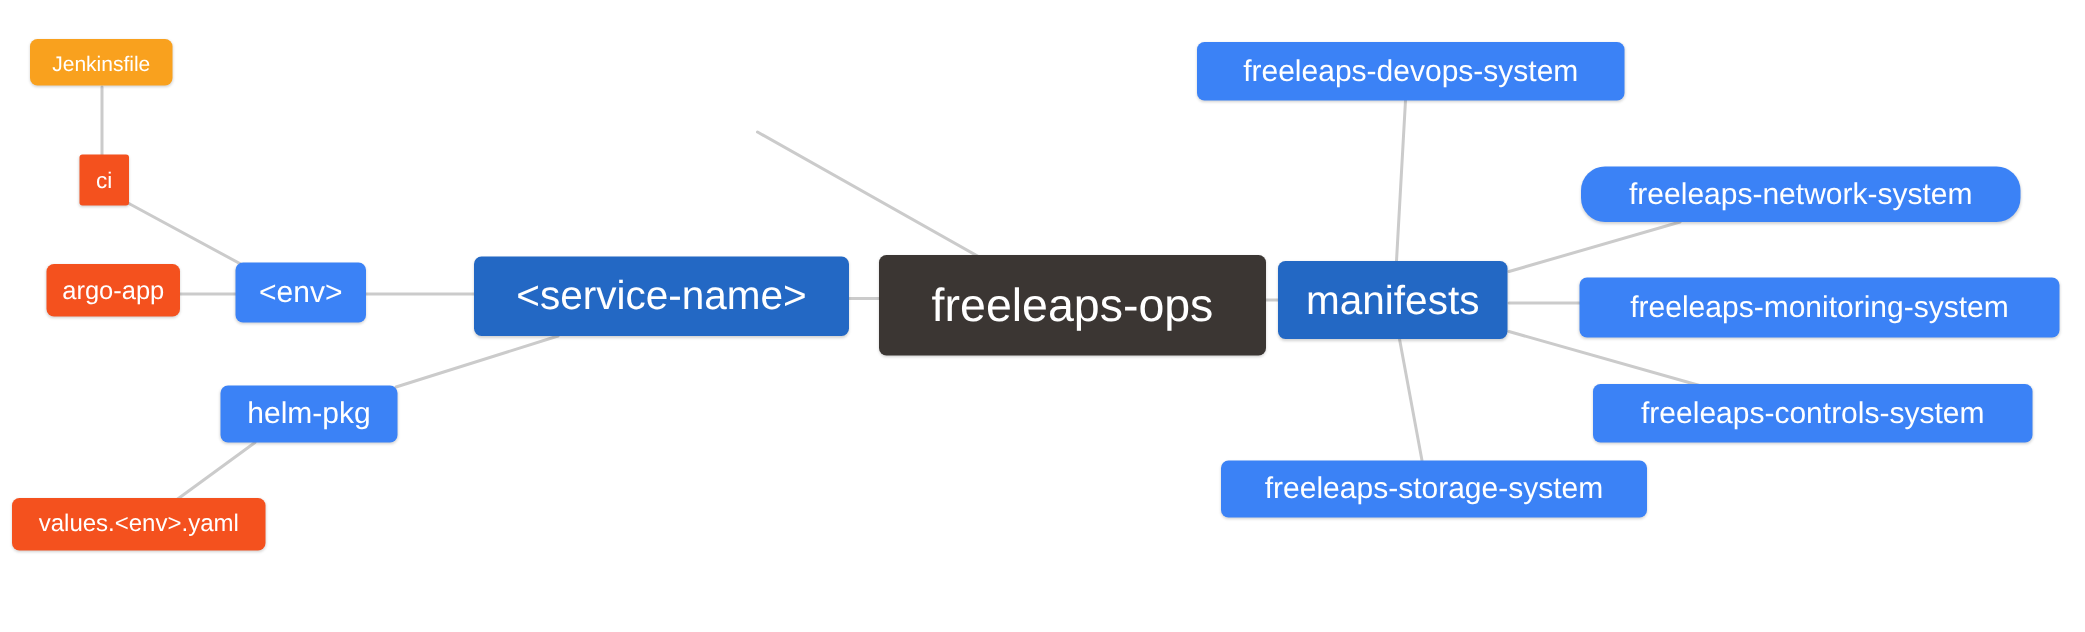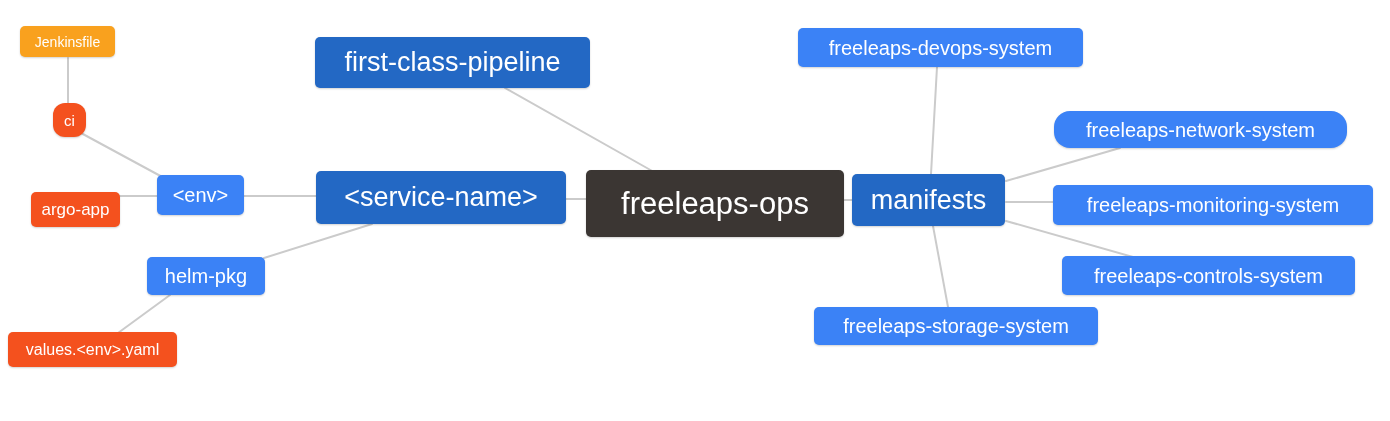--- a/index.html
+++ b/index.html
@@ -22,22 +22,22 @@
     cursor:default;
     line-height:1;
   }
   .c-orange{background:#F9A11E;}
   .c-red{background:#F4511E;}
   .c-green{background:#3b82f6;}
   .c-blue{background:#2368C4;}
   .c-dark{background:#3B3633;}
 
   .n-jenkinsfile {left:20px;  top:26px;  width:95px;  height:31px; font-size:14px;}
-  .n-ci          {left:53px;  top:103px; width:33px;  height:34px; font-size:15px; border-radius:12px;}
-  .n-argo        {left:31px;  top:192px; width:89px;  height:35px; font-size:17px;}
+  .n-ci          {left:53px;  top:103px; width:33px;  height:34px; font-size:15px; border-radius:2px;}
+  .n-argo        {left:31px;  top:176px; width:89px;  height:35px; font-size:17px;}
   .n-env         {left:157px; top:175px; width:87px;  height:40px; font-size:20px;text-align:right;}
   .n-helm        {left:147px; top:257px; width:118px; height:38px; font-size:20px;}
   .n-values      {left:8px;   top:332px; width:169px; height:35px; font-size:16px;}
   .n-fcp         {left:315px; top:37px;  width:275px; height:51px; font-size:27px;}
   .n-service     {left:316px; top:171px; width:250px; height:53px; font-size:27px;}
   .n-ops         {left:586px; top:170px; width:258px; height:67px; font-size:31px;}
   .n-manifests   {left:852px; top:174px; width:153px; height:52px; font-size:27px;}
   .n-devops      {left:798px; top:28px;  width:285px; height:39px; font-size:20px;}
   .n-network     {left:1054px;top:111px; width:293px; height:37px; font-size:20px;border-radius:16px;}
   .n-monitoring  {left:1053px;top:185px; width:320px; height:40px; font-size:20px;}
@@ -71,21 +71,20 @@
   <div class="node c-red n-ci">ci</div>
 
   <div class="node c-red n-argo">argo-app</div>
 
   <div class="node c-green n-env">&lt;env&gt;</div>
 
   <div class="node c-green n-helm">helm-pkg</div>
 
   <div class="node c-red n-values">values.&lt;env&gt;.yaml</div>
 
-  <div class="node c-blue n-fcp">first-class-pipeline</div>
 
   <div class="node c-dark n-ops">freeleaps-ops</div>
 
   <div class="node c-blue n-service">&lt;service-name&gt;</div>
 
   <div class="node c-blue n-manifests">manifests</div>
 
   <div class="node c-green n-devops">freeleaps-devops-system</div>
 
   <div class="node c-green n-network">freeleaps-network-system</div>

